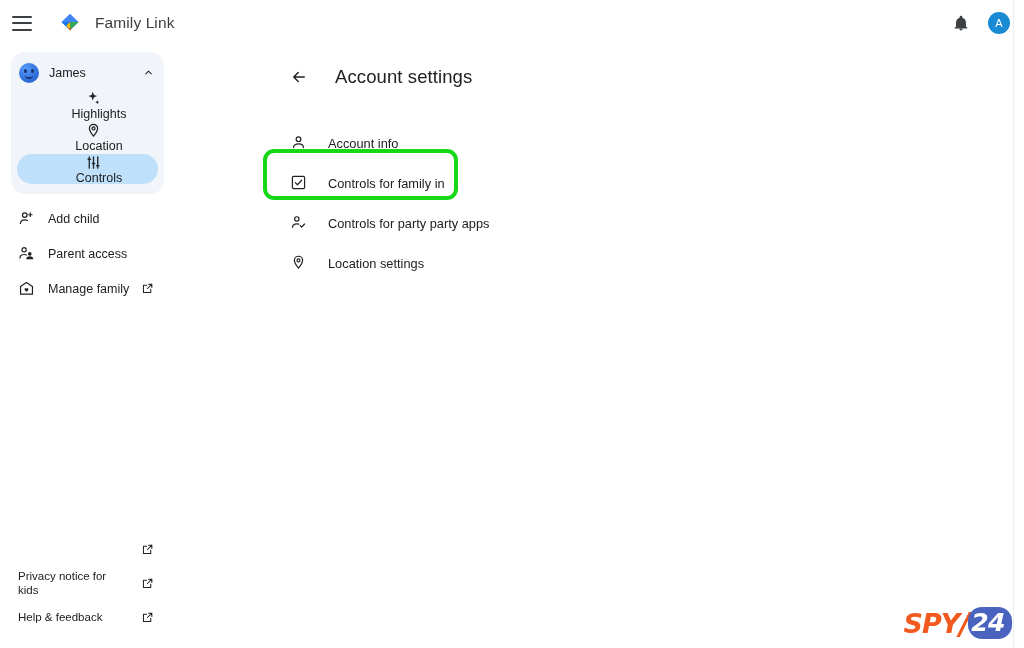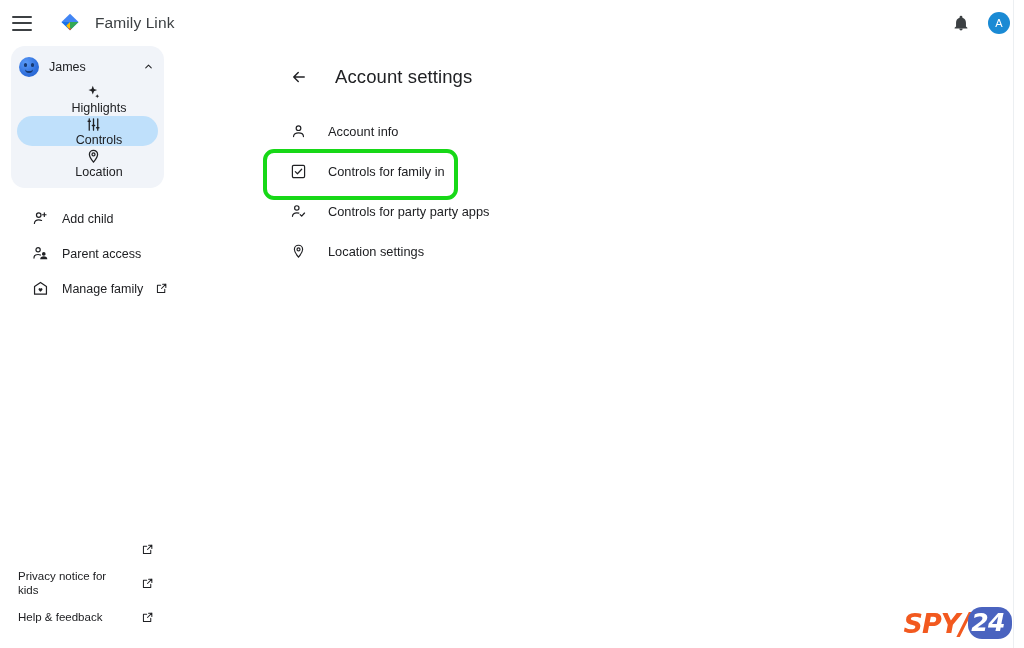--- a/index.html
+++ b/index.html
@@ -56,21 +56,21 @@
     font-weight: 500;
   }
 
   
   .sidebar {
     position: absolute; left: 0; top: 46px;
     width: 176px; height: 602px;
     background: #ffffff;
   }
   .child-card {
-    position: absolute; left: 11px; top: 0;
+    position: absolute; left: 11px; top: 6px;
     width: 153px;
     background: #f1f4f9;
     border-radius: 14px;
     padding: 6px 0 8px 0;
   }
   .child-head {
     display: flex; align-items: center;
     height: 30px;
     padding: 0 10px 0 8px;
     cursor: pointer;
@@ -111,21 +111,21 @@
     border-radius: 16px;
     cursor: pointer;
     font-size: 12.5px;
     color: #202124;
     flex-direction: column;
   }
   .nav-item .ic { width: 17px; height: 17px; flex: 0 0 auto; display: block; }
   .nav-item .lbl { margin-left: 11px; }
   .nav-item.active { background: #bfe0fb; }
 
-  .outer-list { position: absolute; left: 14px; top: 155px; width: 176px; }
+  .outer-list { position: absolute; left: 0; top: 155px; width: 176px; }
   .outer-item {
     display: flex; align-items: center;
     height: 35px;
     padding-left: 18px;
     cursor: pointer;
     font-size: 12.5px;
     color: #202124;
     position: relative;
   }
   .outer-item .ic { width: 17px; height: 17px; flex: 0 0 auto; display: block; }
@@ -160,21 +160,21 @@
   }
   .back-arrow { width: 18px; height: 18px; cursor: pointer; flex: 0 0 auto; }
   .page-title {
     margin-left: 27px;
     font-size: 18.5px;
     color: #202124;
     letter-spacing: .1px;
   }
   .settings-list { margin-top: 11px; padding-left: 114px; }
   .setting-row {
-    display: flex; align-items: center;
+    display: flex; align-items: flex-end;
     height: 40px;
     cursor: pointer;
     font-size: 12.8px;
     color: #202124;
     width: 200px;
     position: relative;
   }
   .setting-row .ic { width: 17px; height: 17px; flex: 0 0 auto; display: block; }
   .setting-row .lbl { margin-left: 21px; white-space: nowrap; }
   .setting-row.highlighted::before {
@@ -276,41 +276,41 @@
       </div>
 
       <div class="nav-item">
         <svg class="ic" viewBox="0 0 24 24">
           <path fill="#202124" d="M11 2.5l1.7 4.4 4.4 1.7-4.4 1.7L11 14.7 9.3 10.3 4.9 8.6l4.4-1.7z"></path>
           <path fill="#202124" d="M17.3 14.4l.8 2 2 .8-2 .8-.8 2-.8-2-2-.8 2-.8z"></path>
         </svg>
         <span class="lbl">Highlights</span>
       </div>
 
+      <div class="nav-item">
+        <svg class="ic" viewBox="0 0 24 24">
+          <path fill="none" stroke="#202124" stroke-width="1.8" d="M12 3.2c-3.2 0-5.8 2.5-5.8 5.7 0 4.3 5.8 11 5.8 11s5.8-6.7 5.8-11c0-3.2-2.6-5.7-5.8-5.7z"></path>
+          <circle cx="12" cy="9" r="2.1" fill="none" stroke="#202124" stroke-width="1.8"></circle>
+        </svg>
+        <span class="lbl">Location</span>
+      </div>
+
       <div class="nav-item active">
         <svg class="ic" viewBox="0 0 24 24">
           <g fill="none" stroke="#202124" stroke-width="1.8" stroke-linecap="round">
             <path d="M6 4v16M12 4v16M18 4v16"></path>
           </g>
           <g fill="#202124">
             <rect x="3.4" y="6.4" width="5.2" height="2.2" rx="1.1"></rect>
             <rect x="9.4" y="12.4" width="5.2" height="2.2" rx="1.1"></rect>
             <rect x="15.4" y="15.4" width="5.2" height="2.2" rx="1.1"></rect>
           </g>
         </svg>
         <span class="lbl">Controls</span>
       </div>
-
-      <div class="nav-item">
-        <svg class="ic" viewBox="0 0 24 24">
-          <path fill="none" stroke="#202124" stroke-width="1.8" d="M12 3.2c-3.2 0-5.8 2.5-5.8 5.7 0 4.3 5.8 11 5.8 11s5.8-6.7 5.8-11c0-3.2-2.6-5.7-5.8-5.7z"></path>
-          <circle cx="12" cy="9" r="2.1" fill="none" stroke="#202124" stroke-width="1.8"></circle>
-        </svg>
-        <span class="lbl">Location</span>
-      </div>
     </div>
 
     <div class="outer-list">
       <div class="outer-item">
         <svg class="ic" viewBox="0 0 24 24">
           <circle cx="9.5" cy="7.2" r="3.2" fill="none" stroke="#202124" stroke-width="1.7"></circle>
           <path fill="none" stroke="#202124" stroke-width="1.7" stroke-linecap="round" d="M3.4 19c0-3.3 2.7-5.2 6.1-5.2 1.5 0 2.9.4 4 1"></path>
           <path fill="none" stroke="#202124" stroke-width="1.7" stroke-linecap="round" d="M17.4 4.2v5M14.9 6.7h5"></path>
         </svg>
         <span class="lbl">Add child</span>

